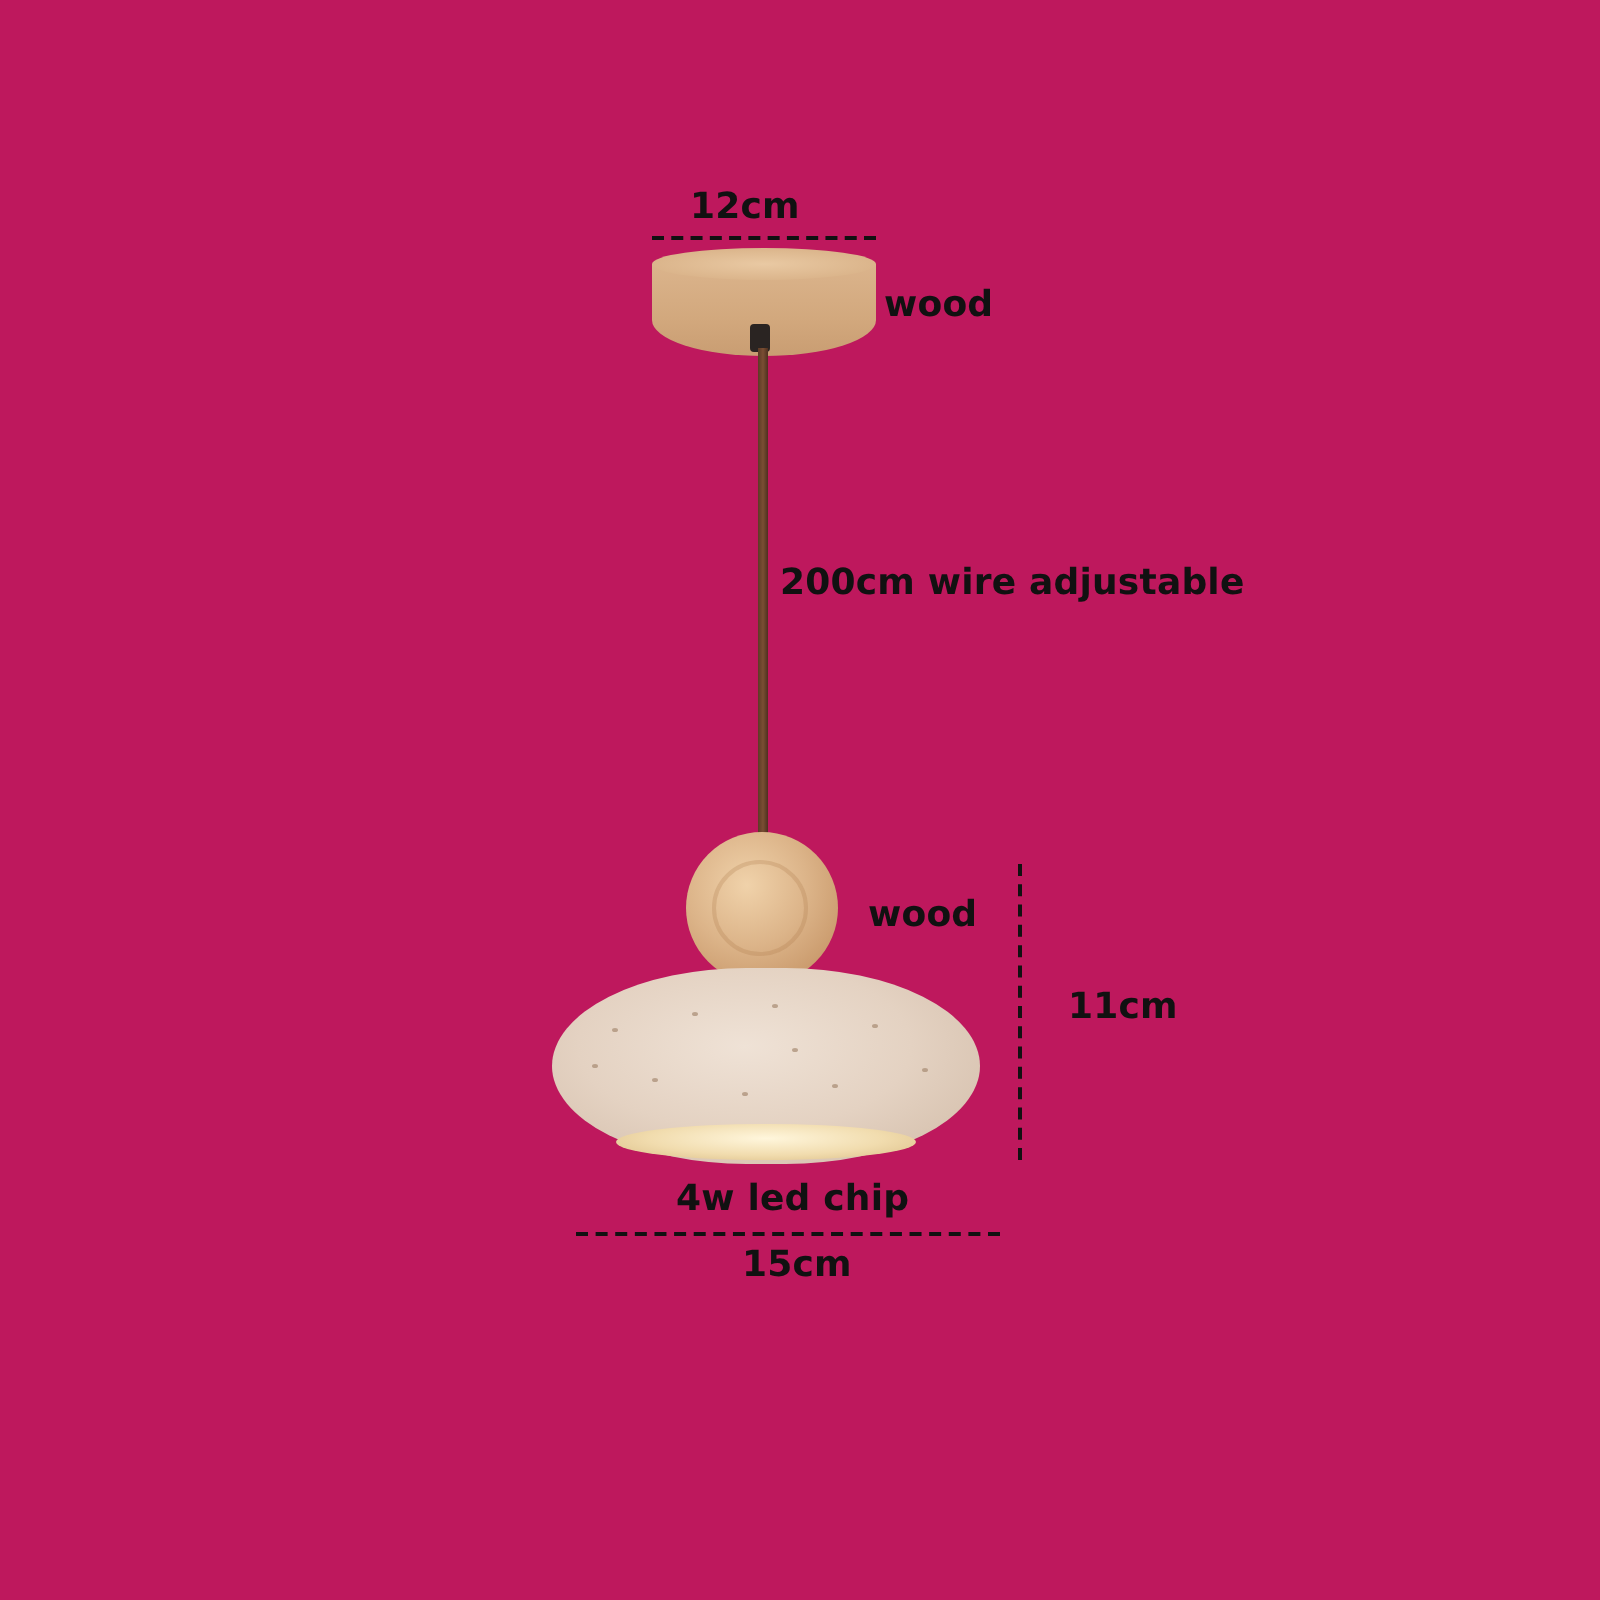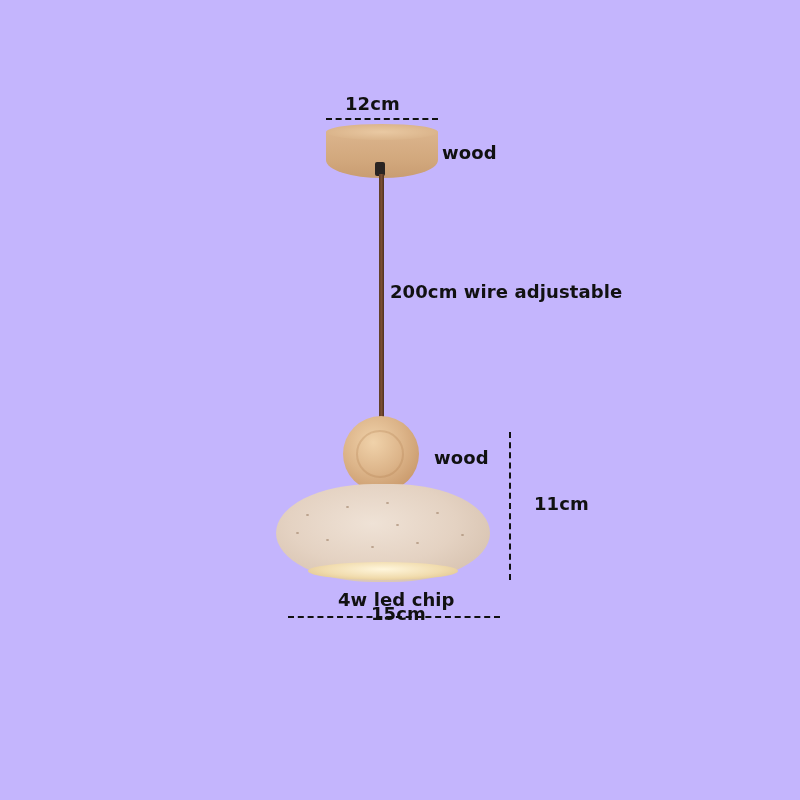--- a/index.html
+++ b/index.html
@@ -1,16 +1,16 @@
 <!DOCTYPE html>
 <html><head>
   <meta charset="utf-8">
   <style>
     html, body { margin: 0; padding: 0; background: #ffffff; }
-    .canvas { position: relative; width: 800px; height: 800px; background: #c4b5fd; overflow: hidden; font-family: "DejaVu Sans", sans-serif; color: #111; }
+    .canvas { position: relative; width: 800px; height: 800px; background: #be185d; overflow: hidden; font-family: "DejaVu Sans", sans-serif; color: #111; }
     .label { position: absolute; font-size: 18px; font-weight: 600; white-space: nowrap; letter-spacing: 0.1px; }
     .dash-h { position: absolute; height: 0; border-top: 2px dashed #111; }
     .dash-v { position: absolute; width: 0; border-left: 2px dashed #111; }
     .canopy { position: absolute; left: 326px; top: 124px; width: 112px; height: 58px; }
     .canopy-top { position: absolute; left: 0; top: 0; width: 112px; height: 16px; border-radius: 50%; background: radial-gradient(ellipse at 50% 50%, #e9c9a3 0%, #d9b288 80%); z-index: 2; }
     .canopy-side { position: absolute; left: 0; top: 8px; width: 112px; height: 46px; border-radius: 0 0 50% 50% / 0 0 18px 18px; background: linear-gradient(180deg, #dbb48c 0%, #d2a87d 60%, #c99d72 100%); }
     .grommet { position: absolute; left: 375px; top: 162px; width: 10px; height: 14px; background: #2a2422; border-radius: 2px; }
     .wire { position: absolute; left: 379px; top: 174px; width: 5px; height: 248px; background: linear-gradient(90deg, #5c3a26, #7a4e33, #4e301f); }
     .ball { position: absolute; left: 343px; top: 416px; width: 76px; height: 76px; border-radius: 50%; background: radial-gradient(circle at 40% 35%, #f0d2aa 0%, #dcb489 45%, #c9996b 80%, #b98a5e 100%); }
     .ball-grain { position: absolute; left: 356px; top: 430px; width: 44px; height: 44px; border-radius: 50%; border: 2px solid rgba(170,120,70,0.25); }
@@ -52,15 +52,15 @@
     <span class="shade-speck" style="left:20px; top:48px;"></span>
     <span class="shade-speck" style="left:110px; top:18px;"></span>
   </div>
   <div class="glow"></div>
 
   <div class="dash-v" style="left:509px; top:432px; height:148px;"></div>
   <div class="label" style="left:519px; top:493px;margin-left:15px;">11cm</div>
 
   <div class="label" style="left:338px; top:589px;">4w led chip</div>
   <div class="dash-h" style="left:288px; top:616px; width:212px;"></div>
-  <div class="label" style="left:371px; top:603px;">15cm</div>
+  <div class="label" style="left:371px; top:622px;">15cm</div>
 
 </div>
 
 </body></html>

